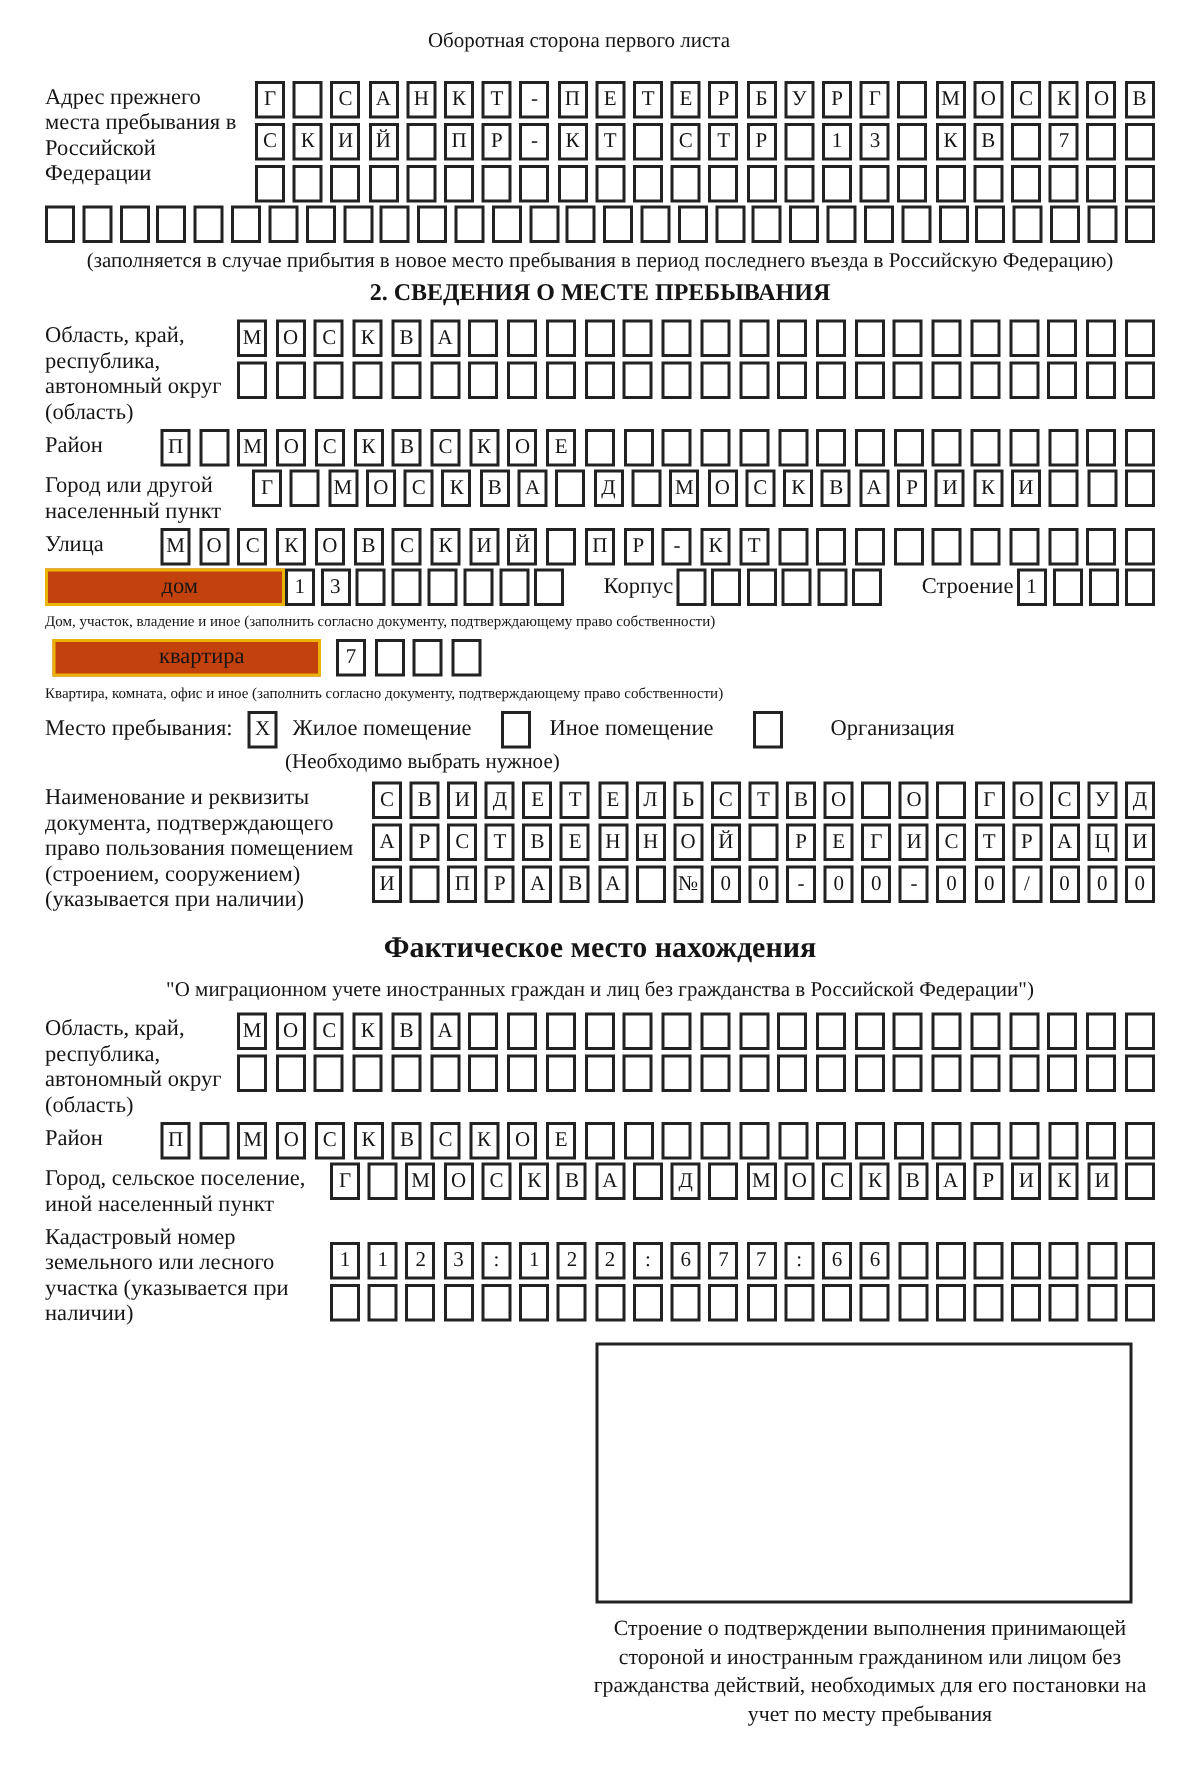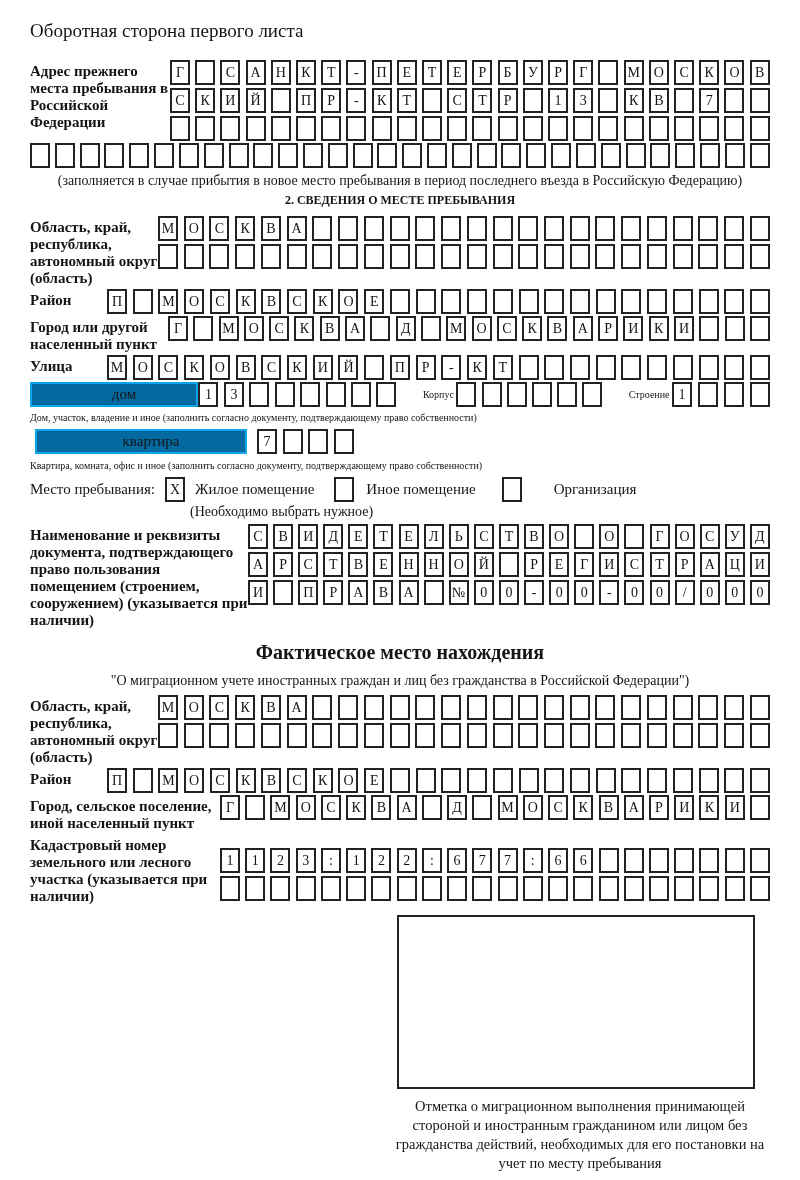--- a/index.html
+++ b/index.html
@@ -2,46 +2,46 @@
 <html><head>
 <meta charset="utf-8">
 <style>
   * { box-sizing: border-box; }
   html, body { margin:0; padding:0; background:#fff; }
   .page {
     width:800px; height:1180px; margin:0 auto; position:relative;
     font-family:"Liberation Serif","DejaVu Serif",serif; color:#151515;
     padding:20px 30px 0 30px; overflow:hidden; background:#fff;
   }
-  .page-note { text-align:left; font-size:19px; padding-right:28px; margin-bottom:18px; }
+  .page-note { text-align:center; font-size:14px; padding-right:28px; margin-bottom:18px; }
 
   .frow { display:flex; align-items:flex-start; margin-bottom:2px; }
-  .flabel { flex:none; font-size:15px; line-height:17px; padding-top:3px;font-weight:bold; }
+  .flabel { flex:none; font-size:15px; line-height:17px; padding-top:3px; }
   .w140 { width:140px; } .w128 { width:128px; } .w77 { width:77px; }
   .w138 { width:138px; } .w218 { width:218px; } .w190 { width:190px; }
 
   .cellcol { flex:1; display:flex; flex-direction:column; gap:3px; }
   .crow { display:flex; justify-content:space-between; }
   .cell {
     flex:none; width:20px; height:25px; border:2px solid #222;
     display:flex; align-items:center; justify-content:center;
     font-size:14px; line-height:1; background:#fff;
   }
   .fullrow { margin:2px 0 0 0; }
 
   .note-c { text-align:center; font-size:14px; line-height:17px; margin:4px 0 2px 0; }
-  .h-main { text-align:center; font-size:12px; font-weight:bold; margin:4px 0 8px 0; }
+  .h-main { text-align:center; font-size:16px; font-weight:bold; margin:4px 0 8px 0; }
   .h-sub  { text-align:center; font-size:20px; font-weight:bold; margin:12px 0 8px 0; }
 
   .dom-row { display:flex; align-items:center; justify-content:space-between; margin-bottom:2px; }
   .boxlabel {
-    border:2px solid #0ea5e9; height:25px; display:flex; align-items:center; justify-content:center;
-    font-size:15px; background:#0369a1;padding-left:20px;
+    border:2px solid #eab308; height:25px; display:flex; align-items:center; justify-content:center;
+    font-size:15px; background:#c2410c;padding-left:20px;
   }
-  .inline-label { font-size:10px; padding:0 2px;margin-left:24px; }
+  .inline-label { font-size:15px; padding:0 2px;margin-left:24px; }
   .caption { font-size:10px; line-height:17px; margin:2px 0 3px 0; }
 
   .kv-row { display:flex; align-items:center; margin-bottom:3px; }
 
   .stay-row { display:flex; align-items:center; margin:2px 0 2px 0; font-size:15px; }
   .checkbox {
     flex:none; width:20px; height:25px; border:2px solid #222;
     display:flex; align-items:center; justify-content:center; font-size:14px; background:#fff;
   }
   .stay-note { font-size:14px; margin:0 0 4px 160px; width:330px; }
@@ -361,21 +361,21 @@
     <div class="crow" style="width:98px">
         <span class="cell">1</span>
         <span class="cell"></span>
         <span class="cell"></span>
         <span class="cell"></span>
       </div>
   </div>
   <div class="caption">Дом, участок, владение и иное (заполнить согласно документу, подтверждающему право собственности)</div>
 
   <div class="kv-row">
-    <div class="boxlabel" style="width:212px;margin-left:5px">квартира</div>
+    <div class="boxlabel" style="width:179px;margin-left:5px">квартира</div>
     <div class="crow" style="width:97px;margin-left:10px">
         <span class="cell">7</span>
         <span class="cell"></span>
         <span class="cell"></span>
         <span class="cell"></span>
       </div>
   </div>
   <div class="caption">Квартира, комната, офис и иное (заполнить согласно документу, подтверждающему право собственности)</div>
 
   <div class="stay-row">
@@ -638,16 +638,16 @@
           <span class="cell"></span>
           <span class="cell"></span>
           <span class="cell"></span>
           <span class="cell"></span>
         </div>
     </div>
   </div>
 
   <div class="confirm-area">
     <div class="confirm-box"></div>
-    <div class="confirm-caption">Отметка о миграционном выполнения принимающей стороной и иностранным гражданином или лицом без гражданства действий, необходимых для его постановки на учет по месту пребывания</div>
+    <div class="confirm-caption">Строение о подтверждении выполнения принимающей стороной и иностранным гражданином или лицом без гражданства действий, необходимых для его постановки на учет по месту пребывания</div>
   </div>
 
 </div>
 
 </body></html>

